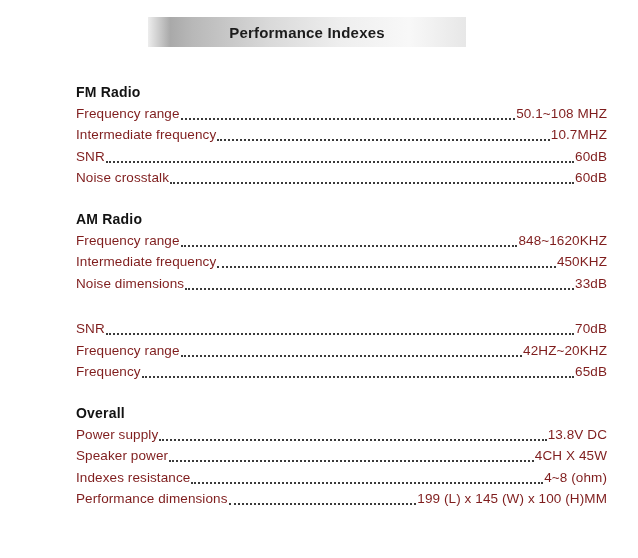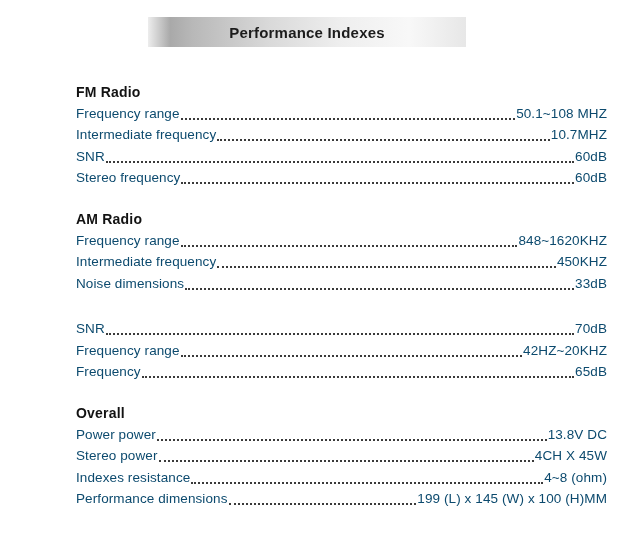--- a/index.html
+++ b/index.html
@@ -37,21 +37,21 @@
   }
   .spec-section { margin: 0 0 24px 0; }
   .section-heading {
     font-size: 14px; font-weight: bold; color: #121212;
     line-height: 16px; margin: 0 0 1px 0;
     letter-spacing: 0.2px;
   }
   .spec-row {
     display: flex; align-items: flex-end;
     height: 21.5px;
-    font-size: 13.5px; color: #0c4a6e;
+    font-size: 13.5px; color: #7f1d1d;
     letter-spacing: 0.1px;
   }
   .spec-label, .spec-value {
     white-space: nowrap; line-height: 18px;
     flex: 0 0 auto;
   }
   .dot-leader {
     flex: 1 1 auto;
     border-bottom: 2px dotted #3a3a3a;
     margin: 0 1px 3px 1px;
@@ -84,21 +84,21 @@
     <span class="spec-value">10.7MHZ</span>
   </div>
 
   <div class="spec-row">
     <span class="spec-label">SNR</span>
     <span class="dot-leader"></span>
     <span class="spec-value">60dB</span>
   </div>
 
   <div class="spec-row">
-    <span class="spec-label">Stereo frequency</span>
+    <span class="spec-label">Noise crosstalk</span>
     <span class="dot-leader"></span>
     <span class="spec-value">60dB</span>
   </div>
 </div>
   </section>
 
   <section class="spec-section">
     <h2 class="section-heading">AM Radio</h2>
     <div class="rows">
   <div class="spec-row">
@@ -140,27 +140,27 @@
     <span class="dot-leader"></span>
     <span class="spec-value">65dB</span>
   </div>
 </div>
   </section>
 
   <section class="spec-section">
     <h2 class="section-heading">Overall</h2>
     <div class="rows">
   <div class="spec-row">
-    <span class="spec-label">Power power</span>
+    <span class="spec-label">Power supply</span>
     <span class="dot-leader"></span>
     <span class="spec-value">13.8V DC</span>
   </div>
 
   <div class="spec-row">
-    <span class="spec-label">Stereo power</span>
+    <span class="spec-label">Speaker power</span>
     <span class="dot-leader"></span>
     <span class="spec-value">4CH X 45W</span>
   </div>
 
   <div class="spec-row">
     <span class="spec-label">Indexes resistance</span>
     <span class="dot-leader"></span>
     <span class="spec-value">4~8 (ohm)</span>
   </div>
 

